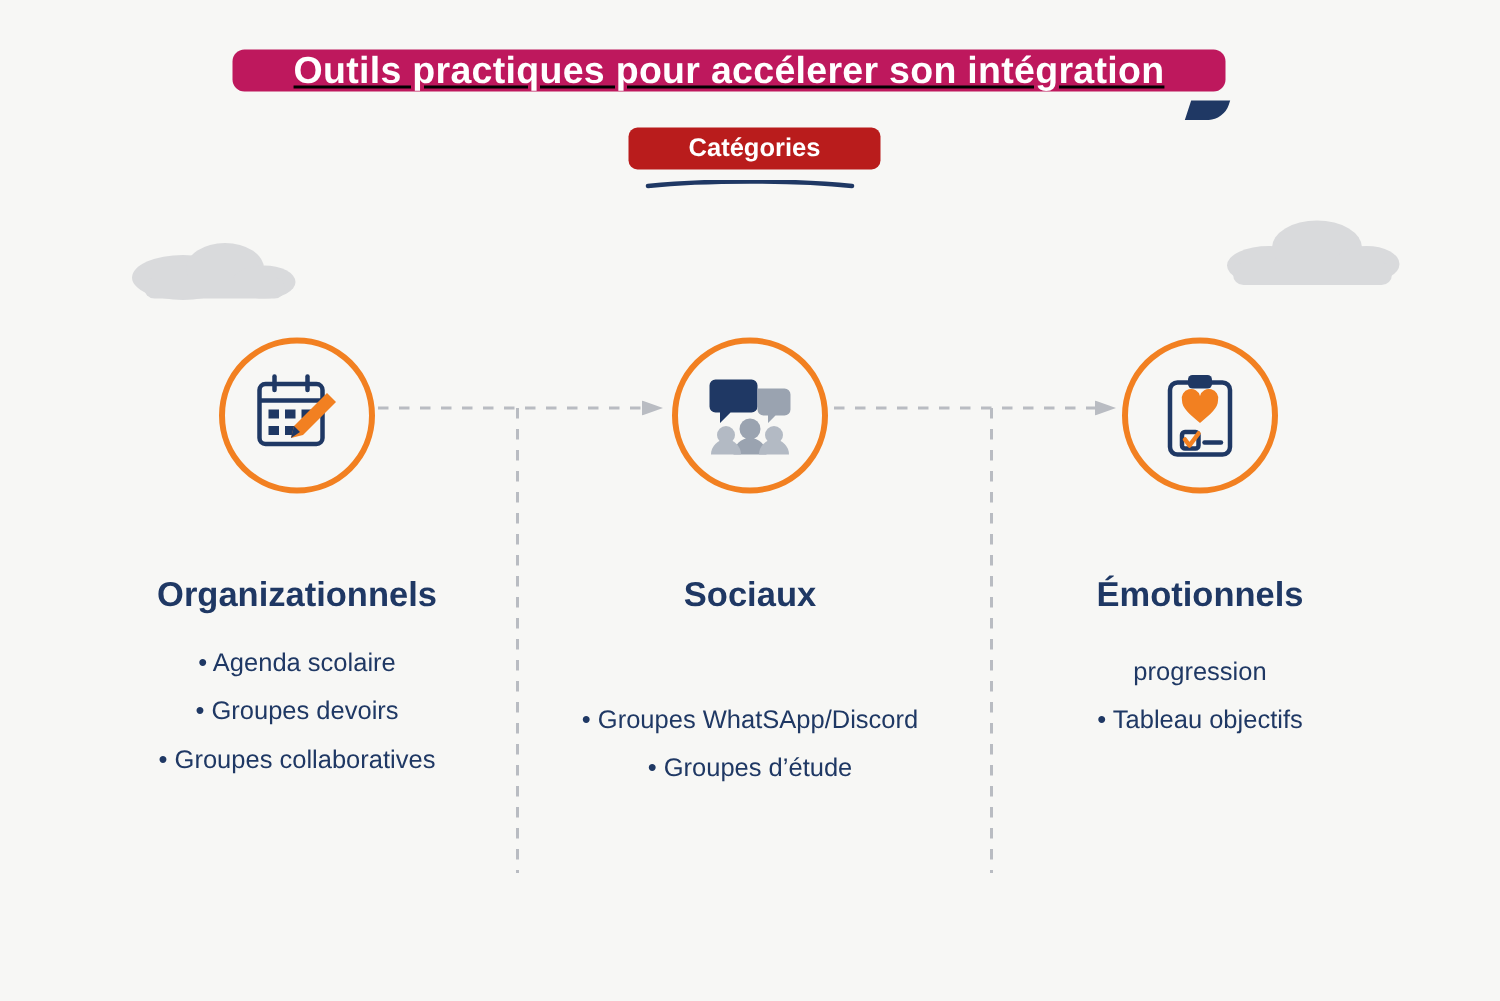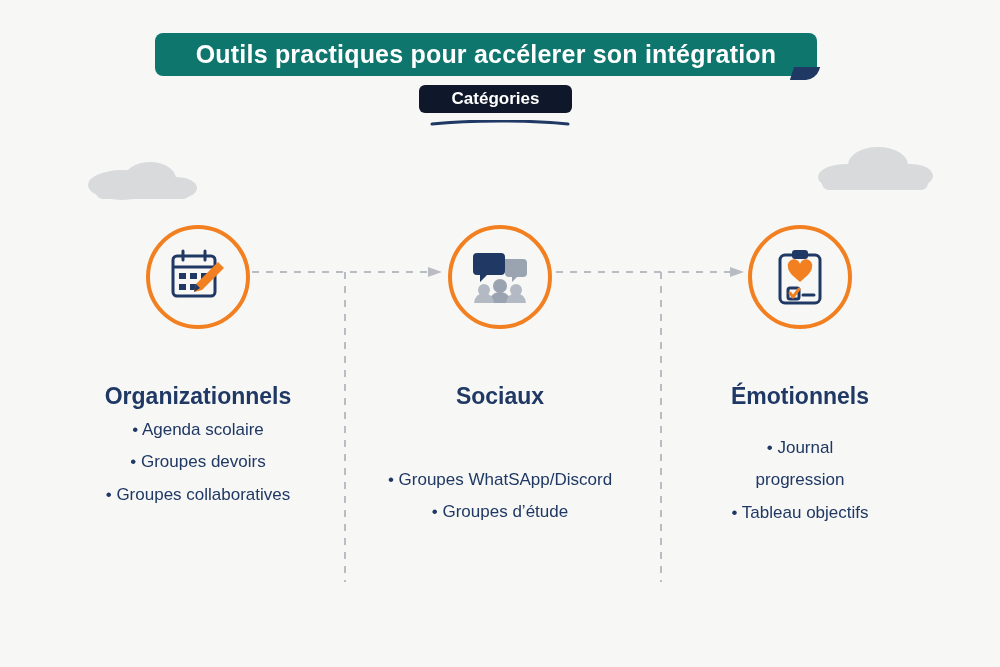--- a/index.html
+++ b/index.html
@@ -19,26 +19,27 @@
     width: 1000px;
     height: 667px;
   }
 
   
   .title-banner {
     position: absolute;
     left: 155px;
     top: 33px;
     width: 662px;
-    height: 43px;
-    background: #0f766e;
+    height: 28px;
+    background: #be185d;
     border-radius: 8px;
     display: flex;
     align-items: center;
     justify-content: center;
+    text-decoration: underline;
   }
   .title-banner .title-text {
     color: #ffffff;
     font-size: 25px;
     font-weight: bold;
     letter-spacing: 0.2px;
     white-space: nowrap;
   }
   .title-tail {
     position: absolute;
@@ -48,23 +49,23 @@
     height: 13px;
     background: #1f3864;
     border-bottom-right-radius: 10px;
     transform: skewX(-18deg);
   }
 
   .subtitle-pill {
     position: absolute;
     left: 419px;
     top: 85px;
-    width: 153px;
+    width: 168px;
     height: 28px;
-    background: #0f172a;
+    background: #b91c1c;
     border-radius: 6px;
     display: flex;
     align-items: center;
     justify-content: center;
   }
   .subtitle-pill .subtitle-text {
     color: #ffffff;
     font-size: 17px;
     font-weight: bold;
   }
@@ -108,21 +109,21 @@
   }
 
   .col-title {
     margin-top: 54px;
     font-size: 23px;
     font-weight: bold;
     color: #1f3864;
   }
 
   .bullets {
-    margin-top: 4px;
+    margin-top: 16px;
     list-style: none;
     padding: 0;
   }
   .bullets li {
     font-size: 17px;
     color: #1f3864;
     line-height: 1.9;
     white-space: nowrap;
   }
   .bullets li.nobullet {
@@ -252,19 +253,18 @@
         <rect x="6" y="7" width="40" height="48" rx="5" fill="none" stroke="#1f3864" stroke-width="3"></rect>
         <rect x="18" y="2" width="16" height="9" rx="3" fill="#1f3864"></rect>
         <path d="M26,34 c-7,-6 -12,-10 -12,-15 a6,6 0 0 1 12,-3 a6,6 0 0 1 12,3 c0,5 -5,9 -12,15 Z" fill="#f28021"></path>
         <rect x="14" y="40" width="11" height="11" rx="2" fill="none" stroke="#1f3864" stroke-width="3"></rect>
         <path d="M16,45 l3,4 l6,-8" fill="none" stroke="#f28021" stroke-width="3" stroke-linecap="round" stroke-linejoin="round"></path>
         <line x1="29" y1="47" x2="40" y2="47" stroke="#1f3864" stroke-width="3" stroke-linecap="round"></line>
       </svg>
     </div>
     <div class="col-title">Émotionnels</div>
     <ul class="bullets">
-      <li>• Journal</li>
       <li class="nobullet">progression</li>
       <li>• Tableau objectifs</li>
     </ul>
   </div>
 
 </div>
 
 </body></html>

